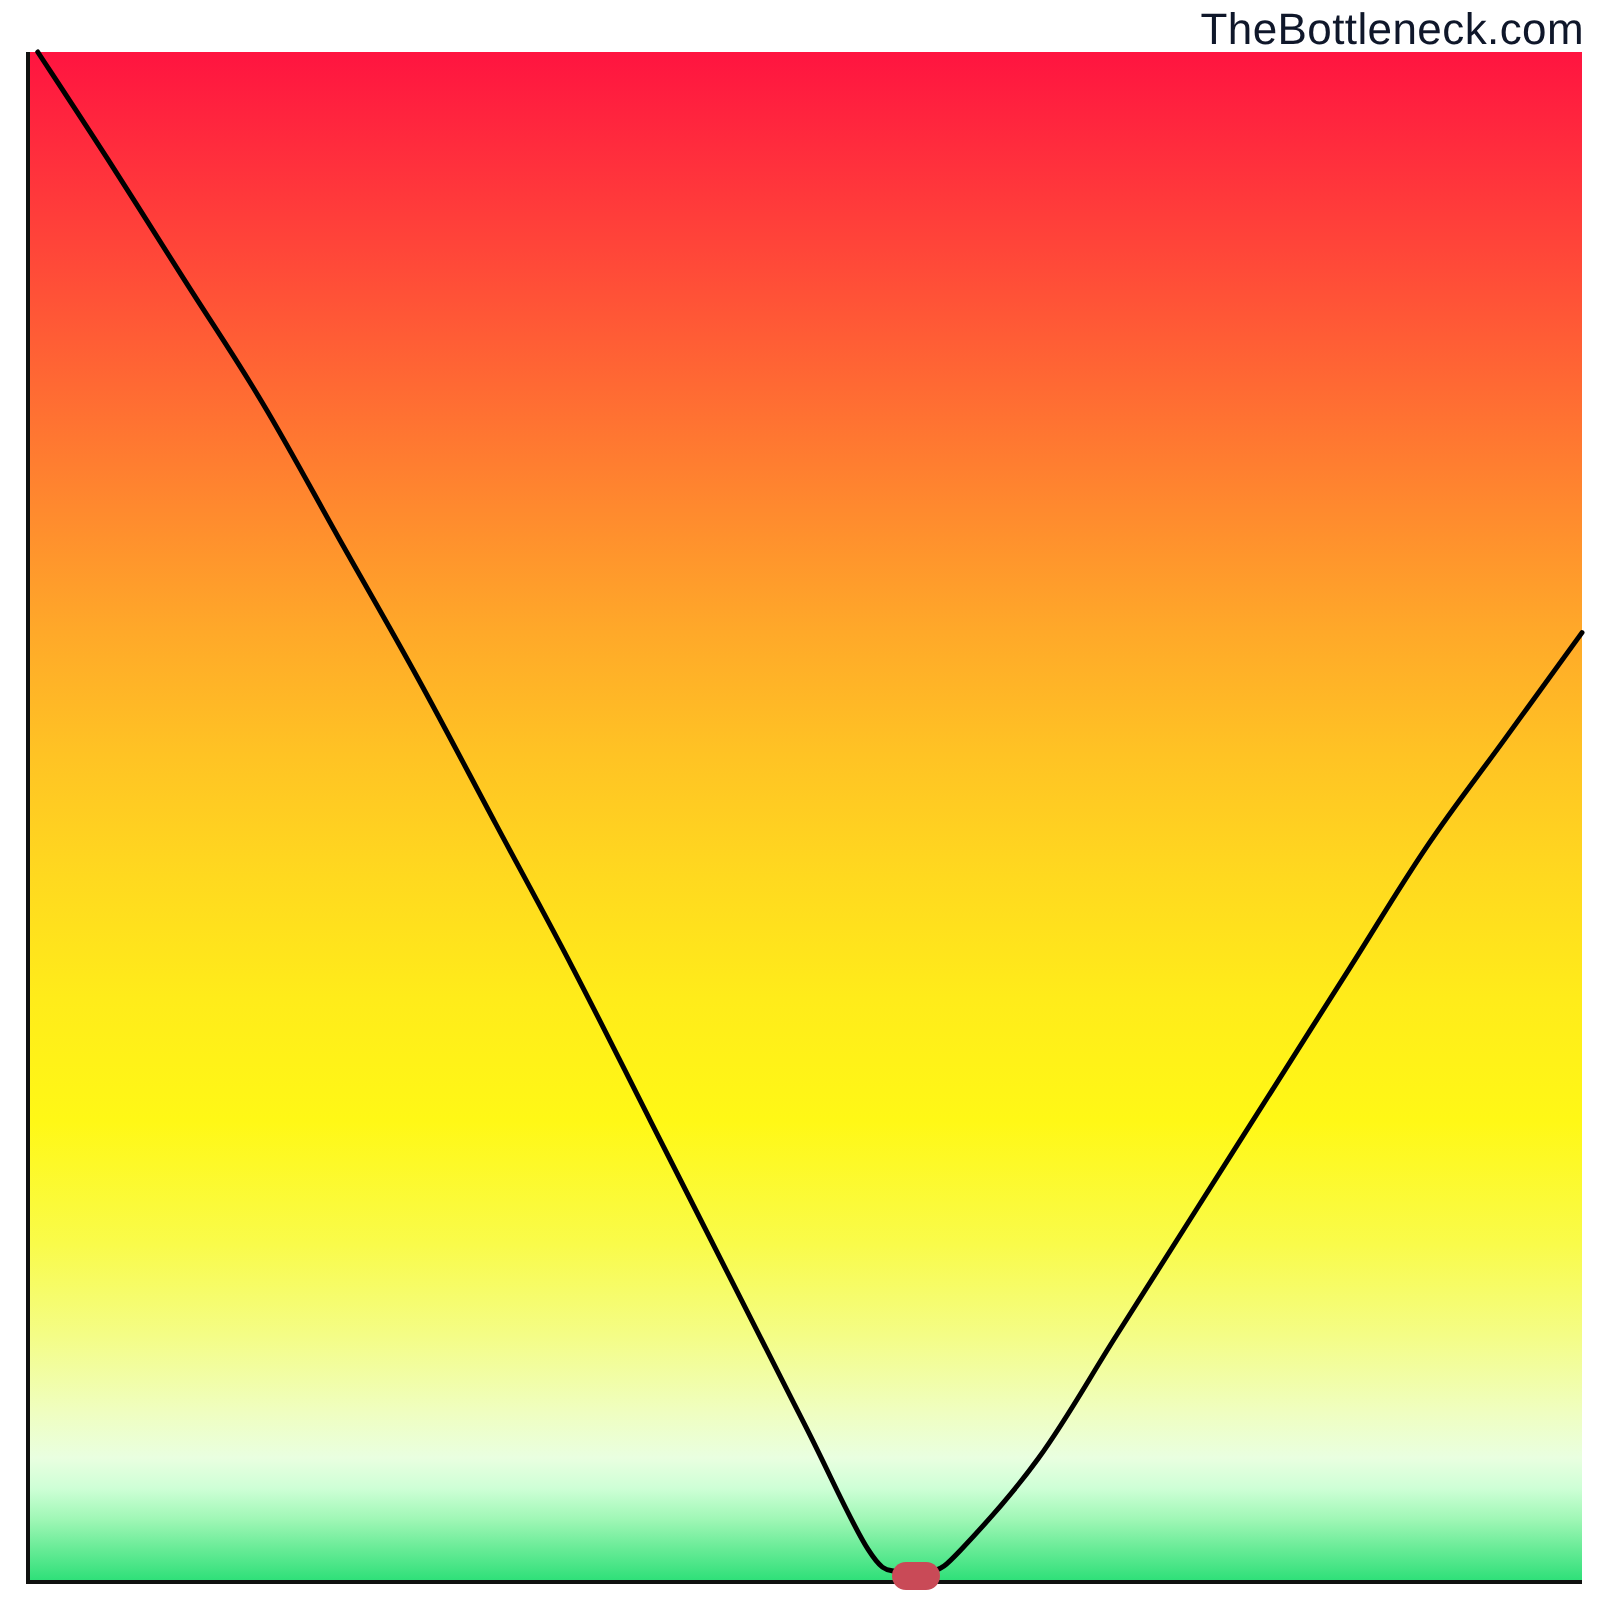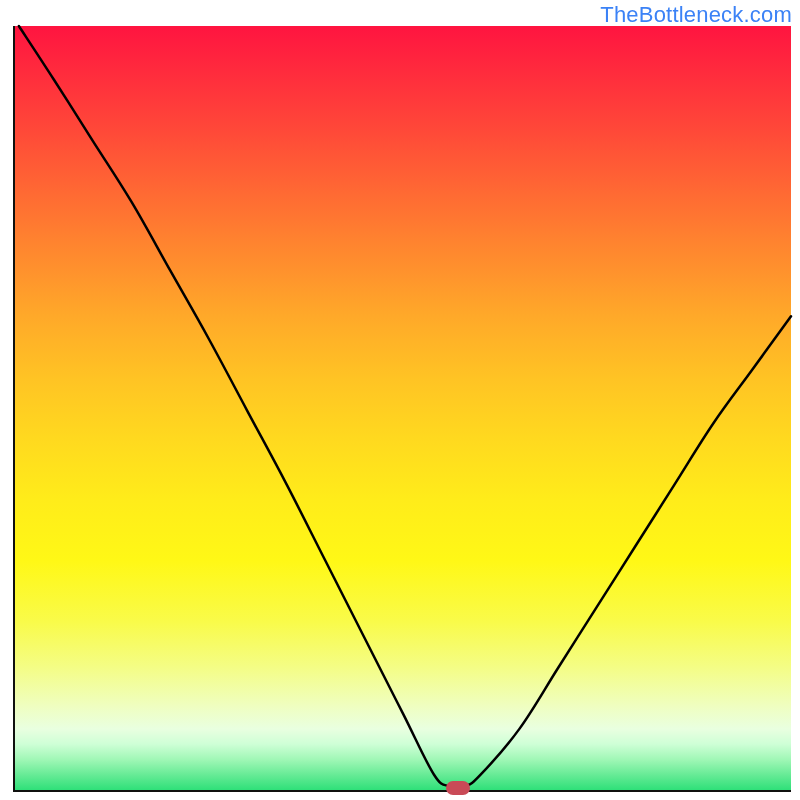--- a/index.html
+++ b/index.html
@@ -15,21 +15,21 @@
     position: relative;
     width: 800px;
     height: 800px;
   }
   .watermark {
     position: absolute;
     top: 2px;
     right: 8px;
     font-size: 22px;
     font-weight: 500;
-    color: #3b82f6;
+    color: #0f172a;
     letter-spacing: 0.2px;
     z-index: 20;
   }
   .plot-area {
     position: absolute;
     left: 13px;
     top: 26px;
     width: 778px;
     height: 766px;
     background: linear-gradient(to bottom,

